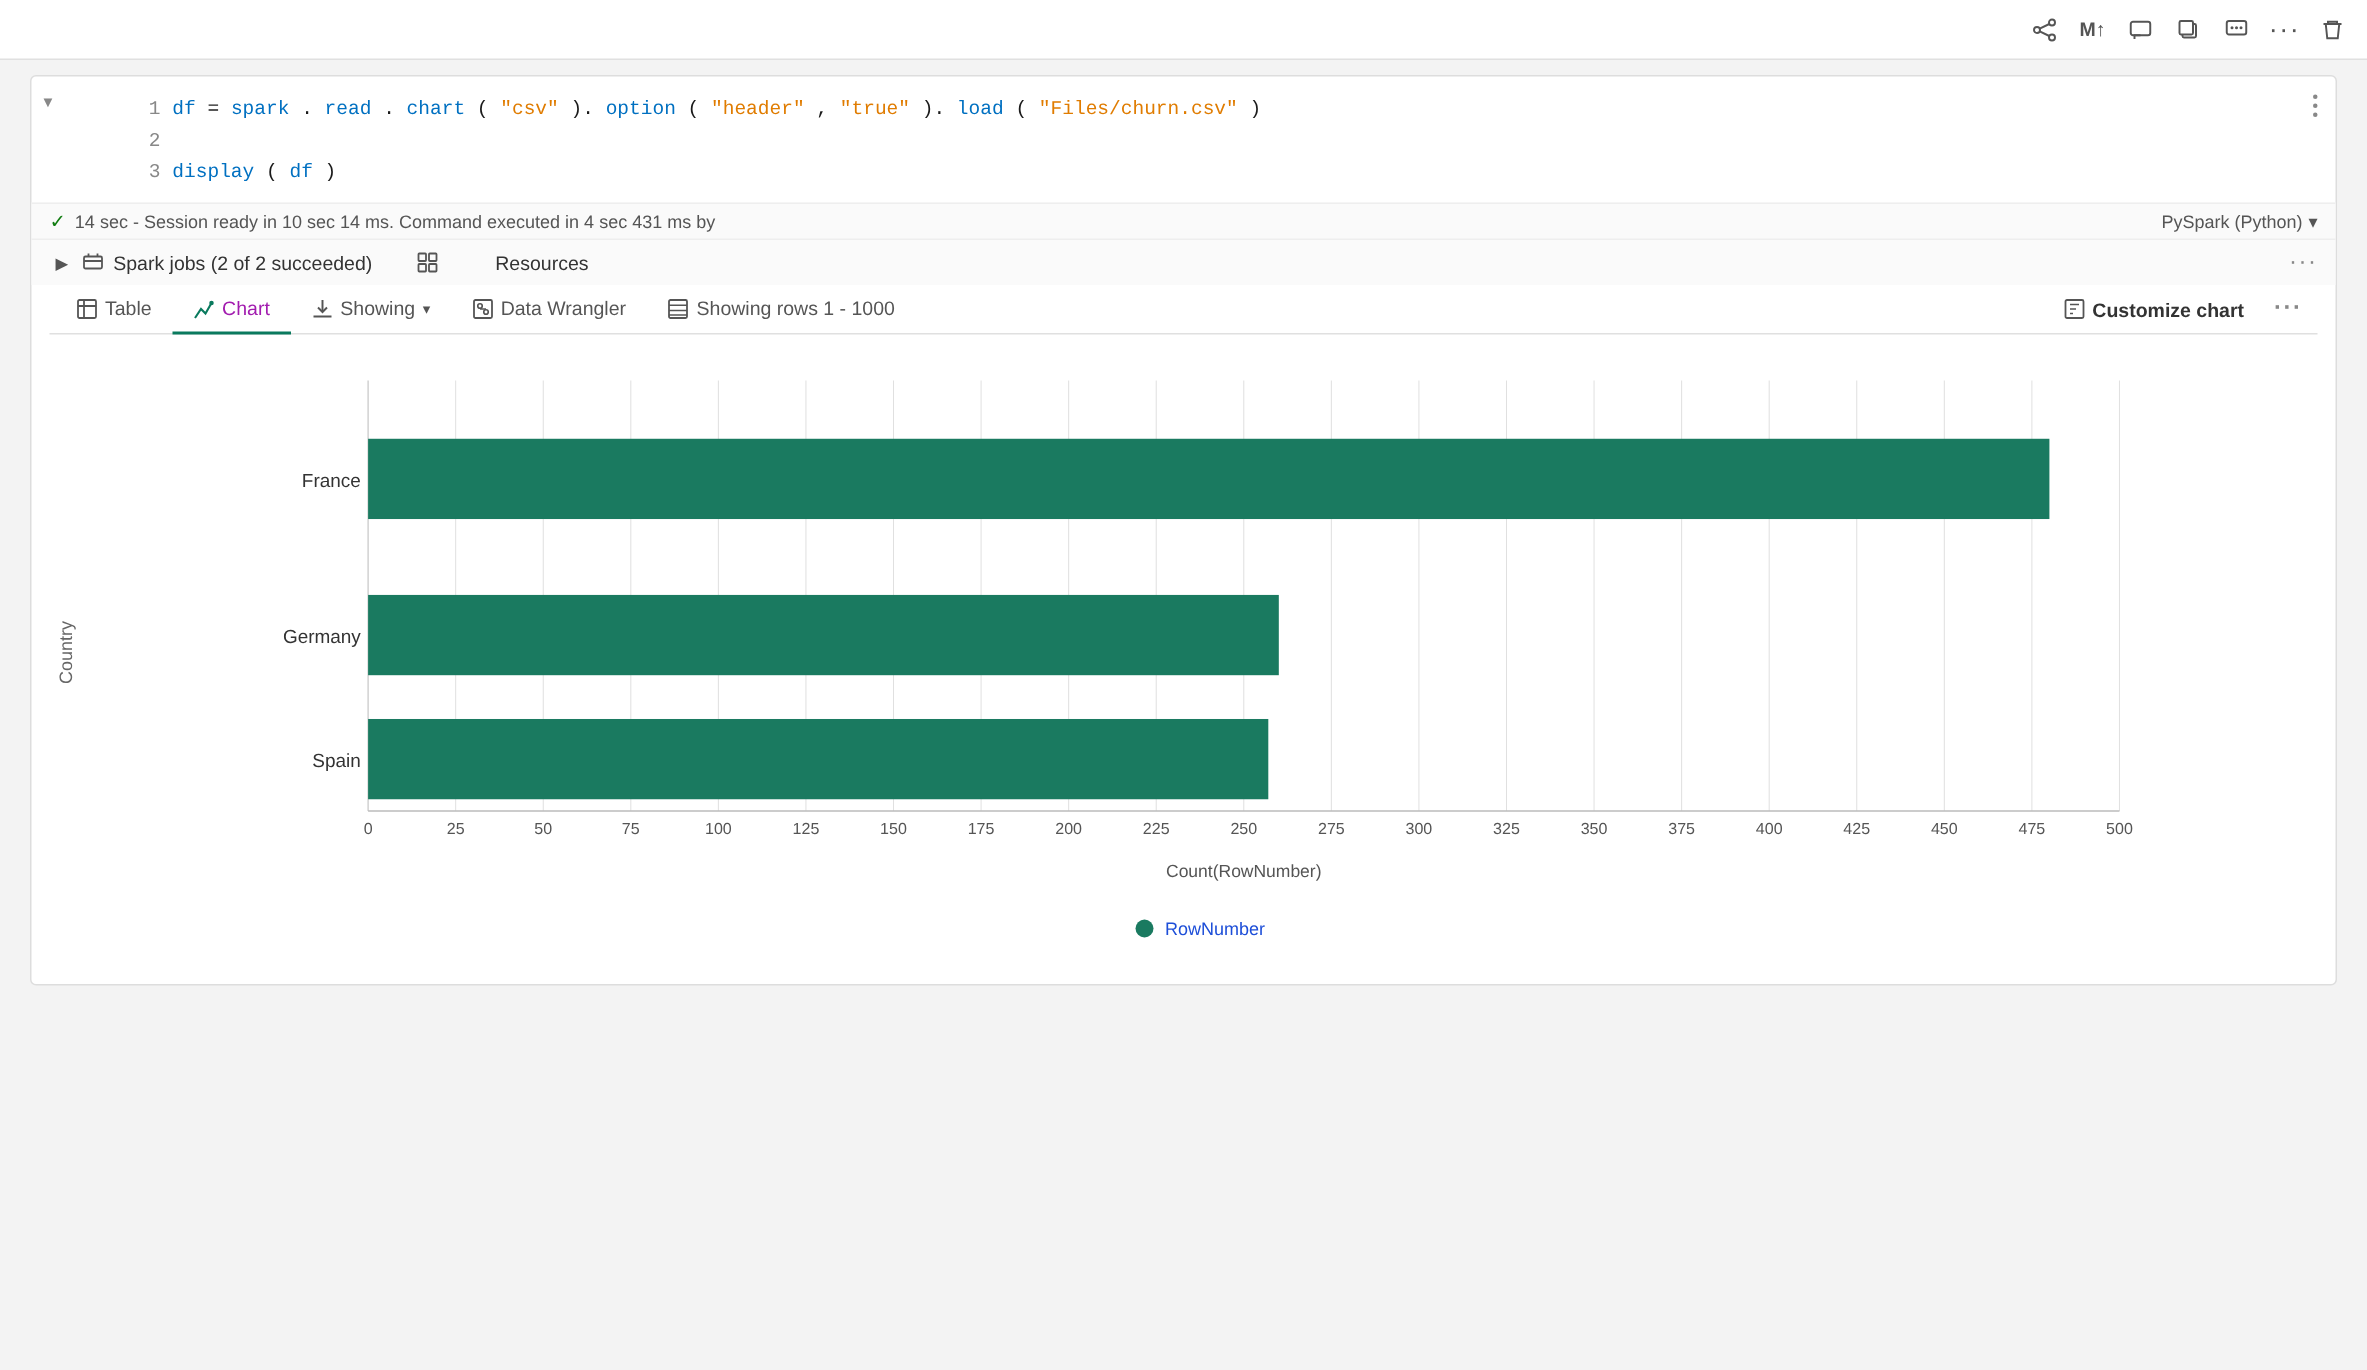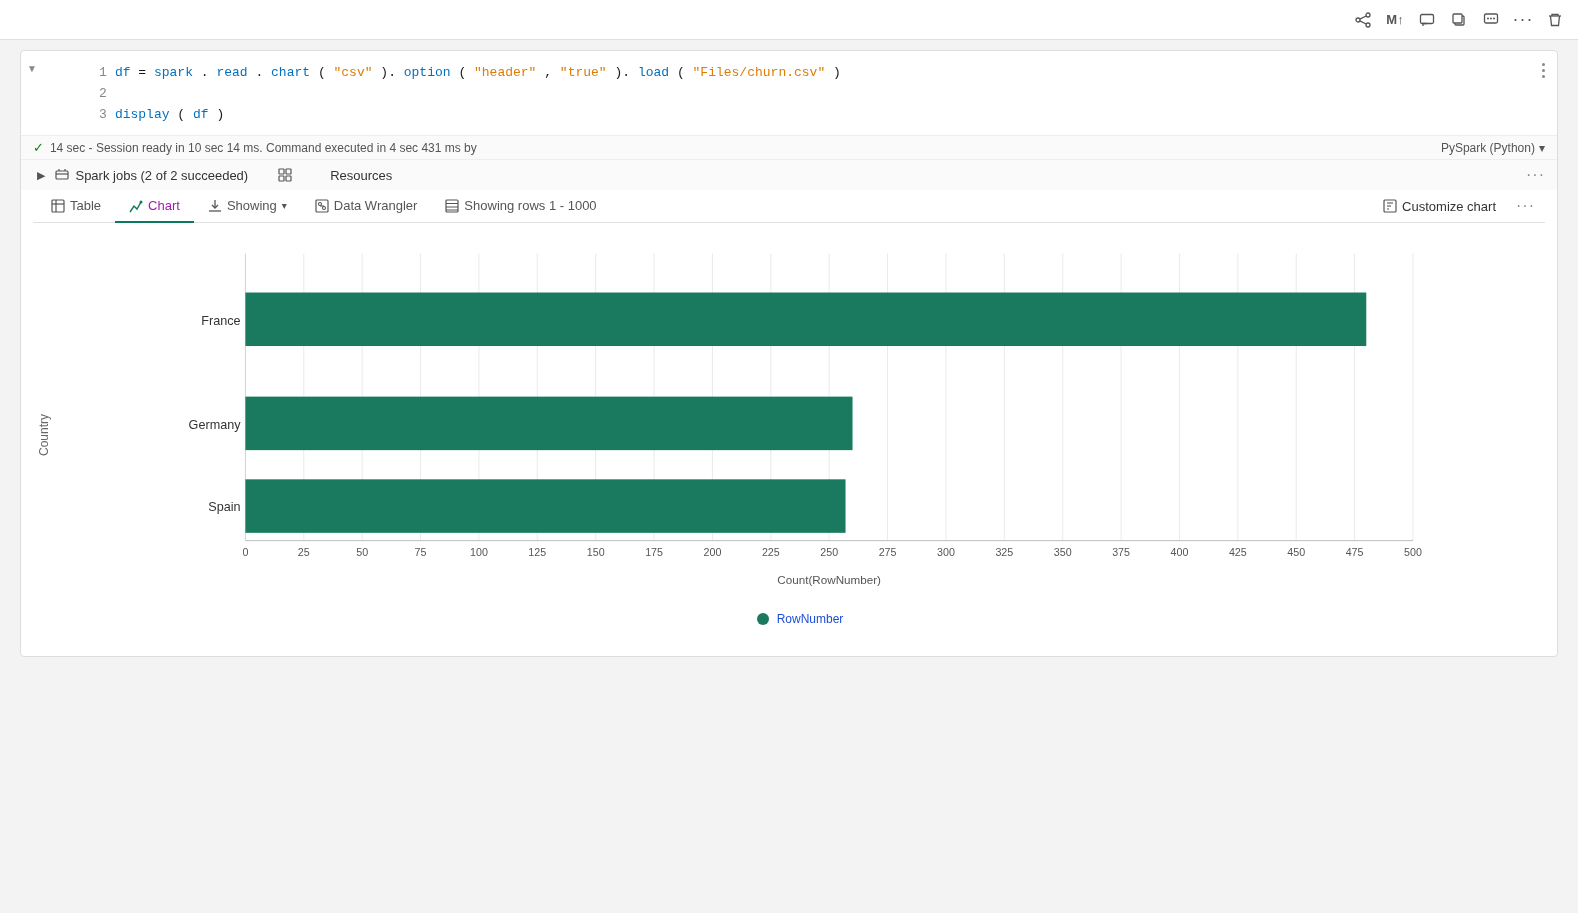--- a/index.html
+++ b/index.html
@@ -144,20 +144,21 @@
     .tab-item.active {
       color: #a21caf;
       border-bottom: 2px solid #0a7a5e;
       font-weight: 400;
     }
     .tabs-right {
       margin-left: auto;
       display: flex;
       align-items: center;
       gap: 6px;
+      font-weight: bold;
     }
     .customize-btn {
       display: flex;
       align-items: center;
       gap: 5px;
       cursor: pointer;
       color: #333;
       font-size: 13px;
       padding: 4px 8px;
       border-radius: 3px;

